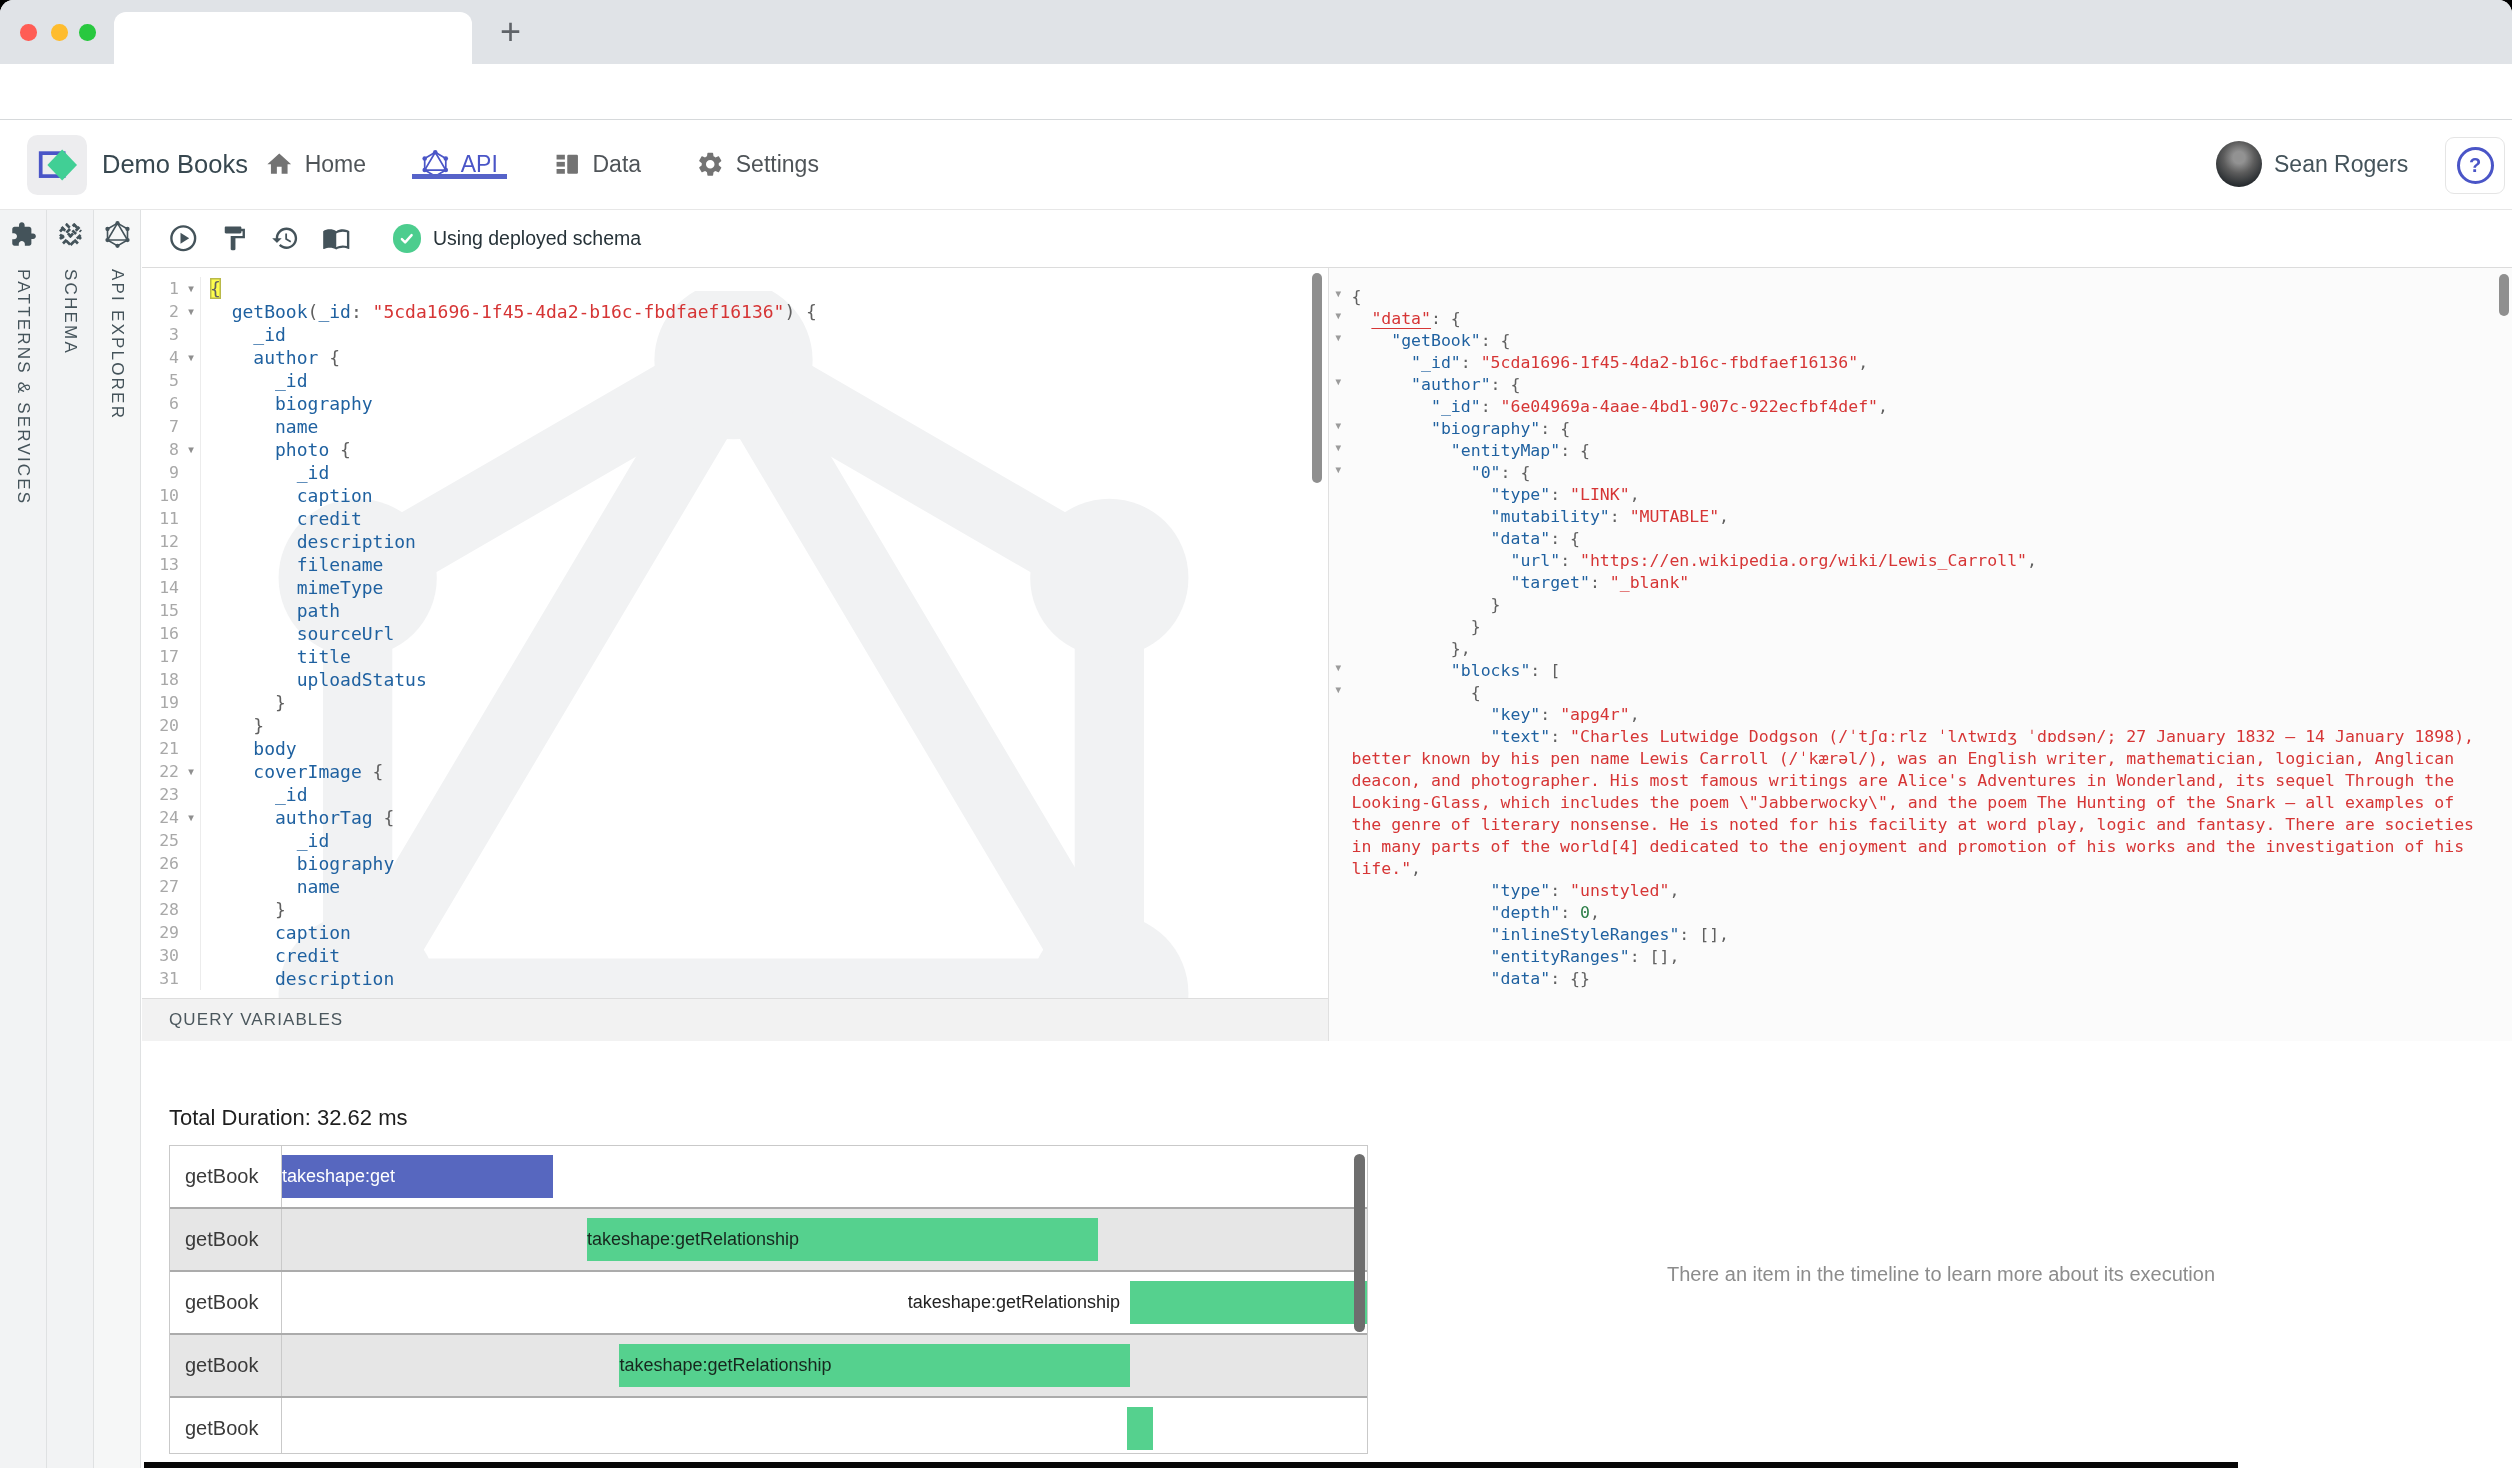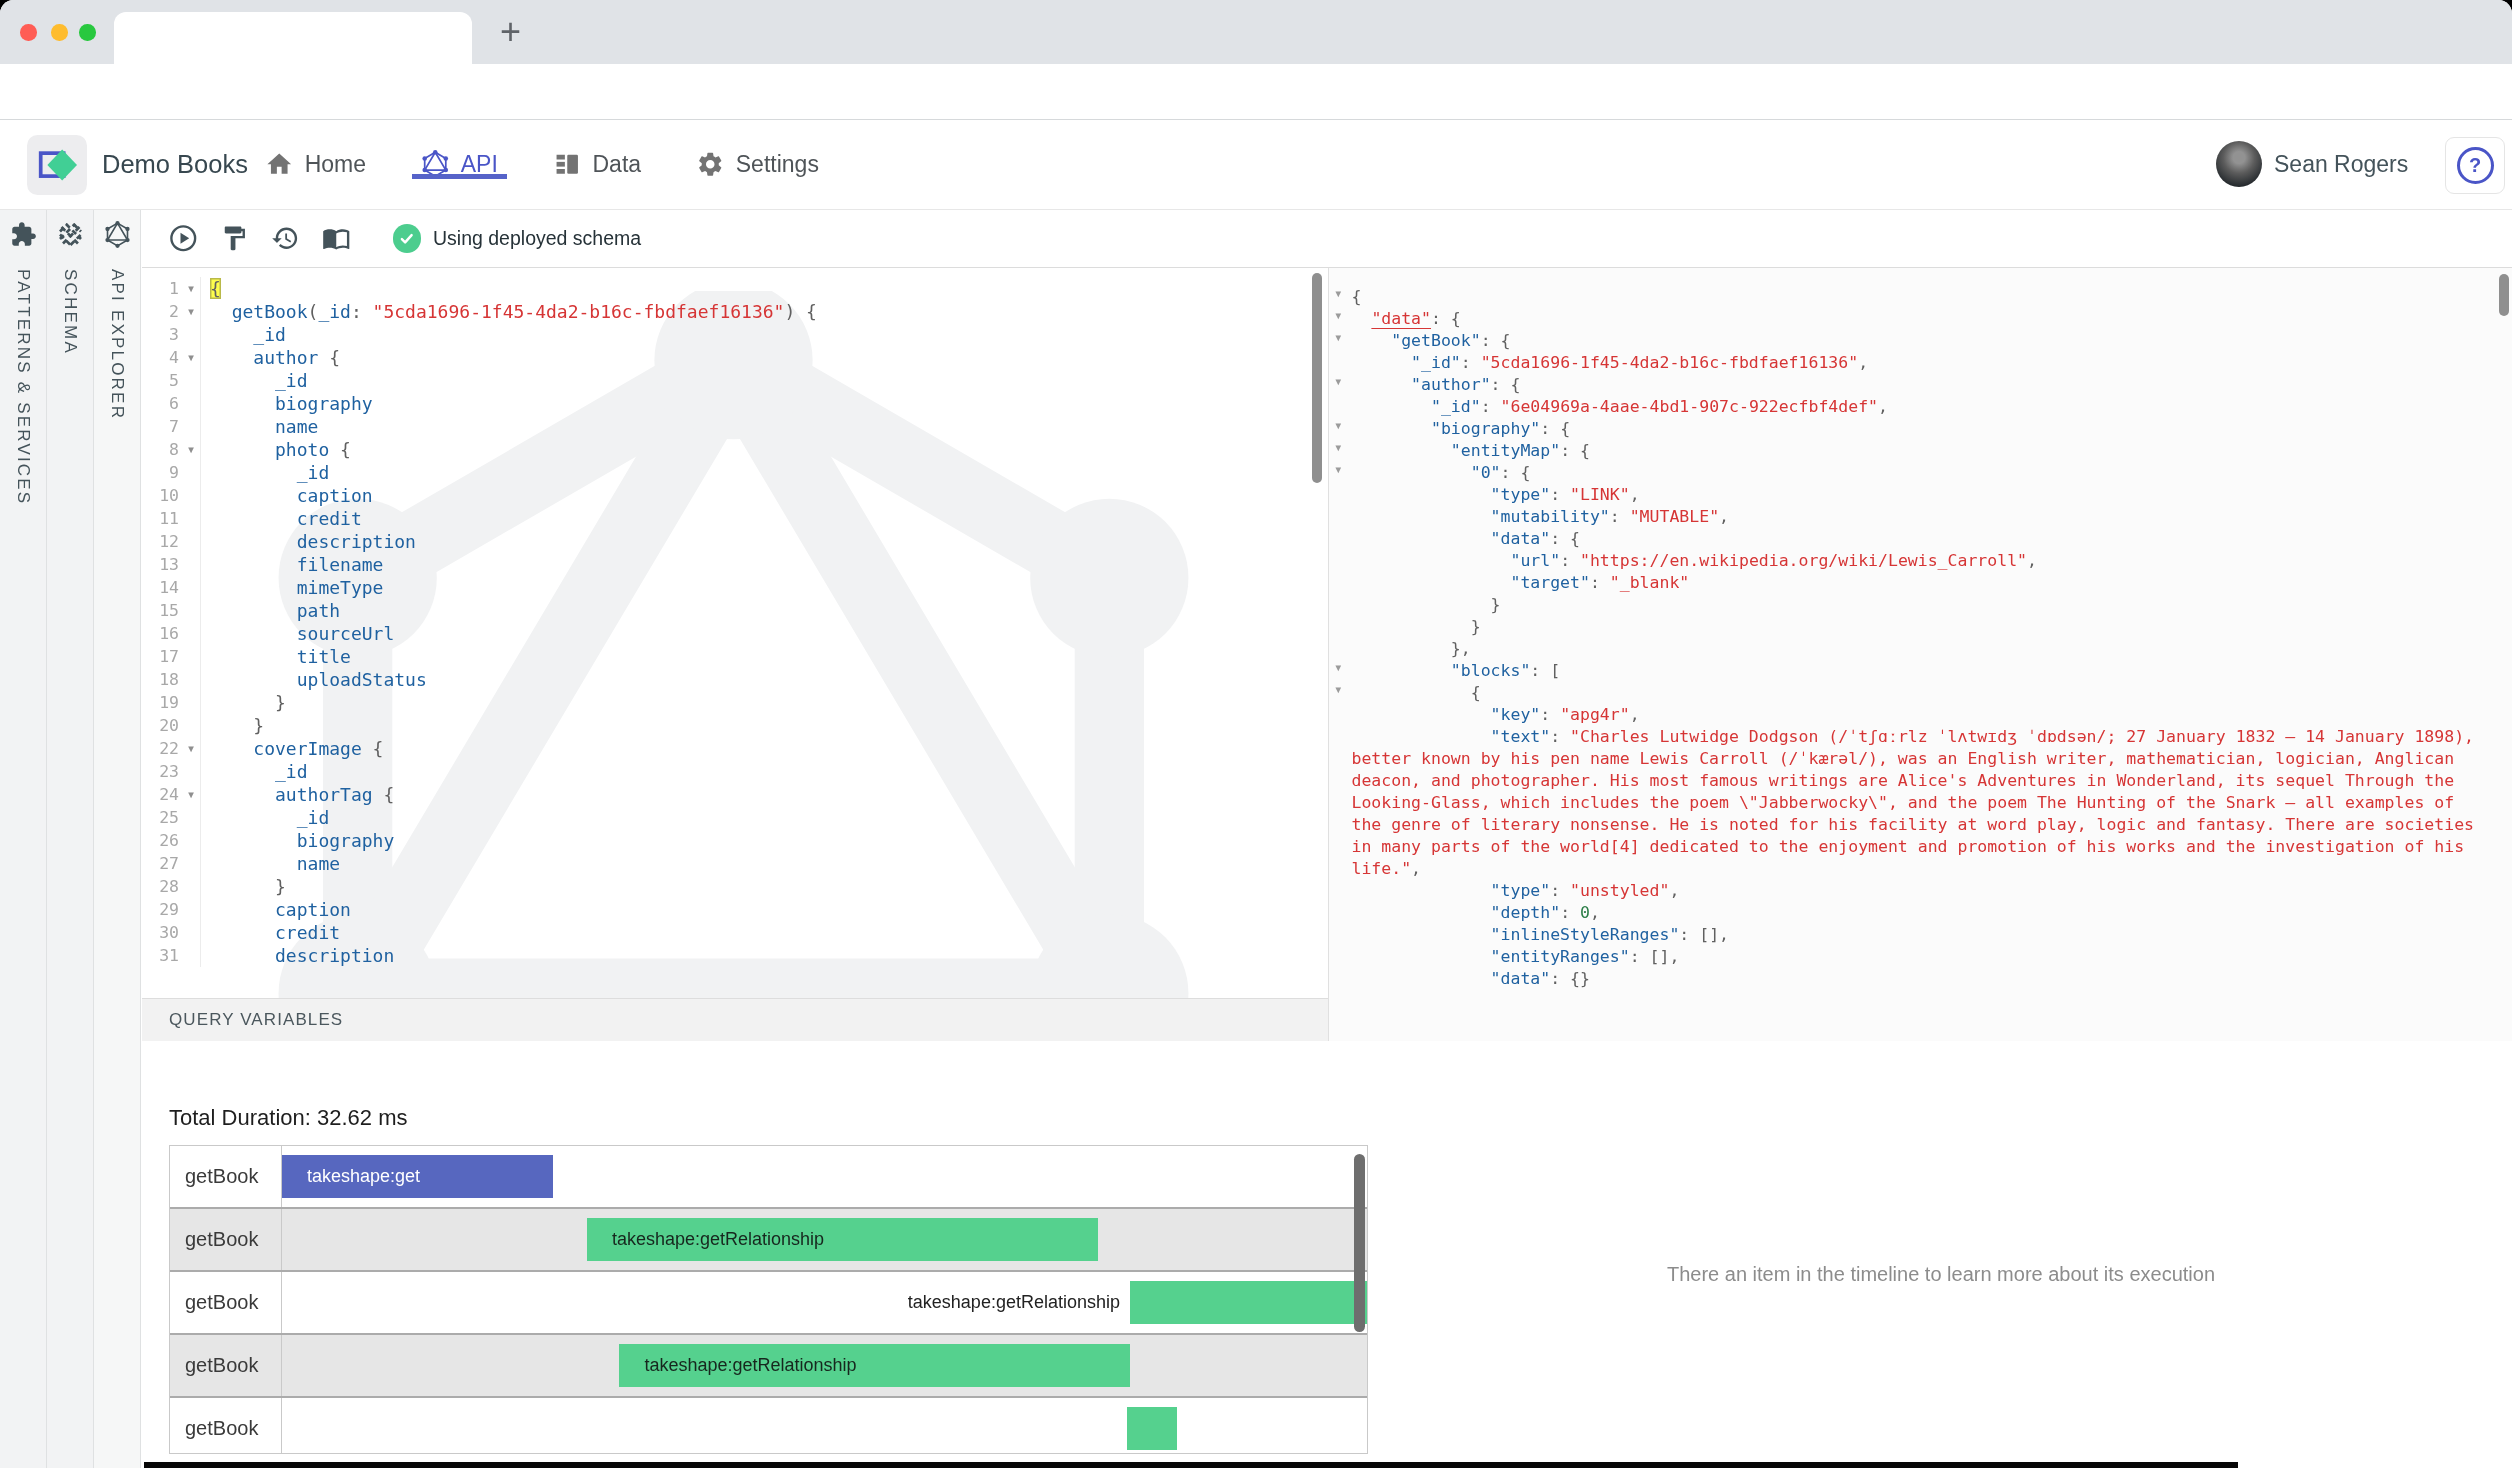--- a/index.html
+++ b/index.html
@@ -76,21 +76,21 @@
   .tk-datakey{color:#d63535;text-decoration:underline;text-underline-offset:3.7px;}
   
   .debugpanel{position:absolute;left:142px;top:1085px;width:2370px;height:384px;background:#fff;}
   .total-duration{position:absolute;left:27px;top:19.5px;font-size:22px;color:#1e1e1e;}
   .tl-table{position:absolute;left:27px;top:60px;width:1199px;height:309px;border:0.7px solid #c9c9c9;box-sizing:border-box;overflow:hidden;background:#fff;}
   .tl-row{display:flex;height:61px;background:#fff;}
   .tl-row.shaded{background:#e6e6e6;}
   .tl-row + .tl-row{border-top:2.2px solid #ababab;}
   .tl-resolver{width:112px;flex:none;border-right:0.7px solid #c9c9c9;box-sizing:border-box;display:flex;align-items:center;padding-left:15px;font-size:20px;color:#3a3a3a;}
   .tl-track{flex:1;position:relative;}
-  .tl-bar{position:absolute;top:9px;height:43px;font-size:18px;line-height:43px;padding:0 25px;box-sizing:border-box;white-space:nowrap;overflow:hidden;cursor:pointer;}
+  .tl-bar{position:absolute;top:9px;height:43px;font-size:18px;line-height:43px;padding:0 0;box-sizing:border-box;white-space:nowrap;overflow:hidden;cursor:pointer;}
   .tl-out-label{position:absolute;top:9px;line-height:43px;font-size:18px;color:#222;white-space:nowrap;}
   .tl-scroll{position:absolute;right:2.2px;top:7.5px;width:11.2px;height:178px;background:#6e6e6e;border-radius:6px;}
   .tl-message{position:absolute;left:1228px;top:178px;width:1142px;text-align:center;font-size:20px;color:#8c8c8c;}
   .dock-hint{position:absolute;left:144px;bottom:0;width:2094px;height:6px;background:#060606;}
   .ico svg,.tool-btn svg,.nav-btn svg{width:100%;height:100%;display:block;}
 </style>
 </head>
 <body>
 
 <div id="app">
@@ -377,20 +377,25 @@
           <span class="ed-ln">19</span>
           <span class="ed-fold"></span>
           <pre class="ed-code">      <span class="tk-pun">}</span></pre>
         </div>
         <div class="ed-row">
           <span class="ed-ln">20</span>
           <span class="ed-fold"></span>
           <pre class="ed-code">    <span class="tk-pun">}</span></pre>
         </div>
         <div class="ed-row">
+          <span class="ed-ln">21</span>
+          <span class="ed-fold"></span>
+          <pre class="ed-code">    <span class="tk-id">body</span></pre>
+        </div>
+        <div class="ed-row">
           <span class="ed-ln">22</span>
           <span class="ed-fold">▼</span>
           <pre class="ed-code">    <span class="tk-id">coverImage</span> <span class="tk-pun">{</span></pre>
         </div>
         <div class="ed-row">
           <span class="ed-ln">23</span>
           <span class="ed-fold"></span>
           <pre class="ed-code">      <span class="tk-id">_id</span></pre>
         </div>
         <div class="ed-row">

